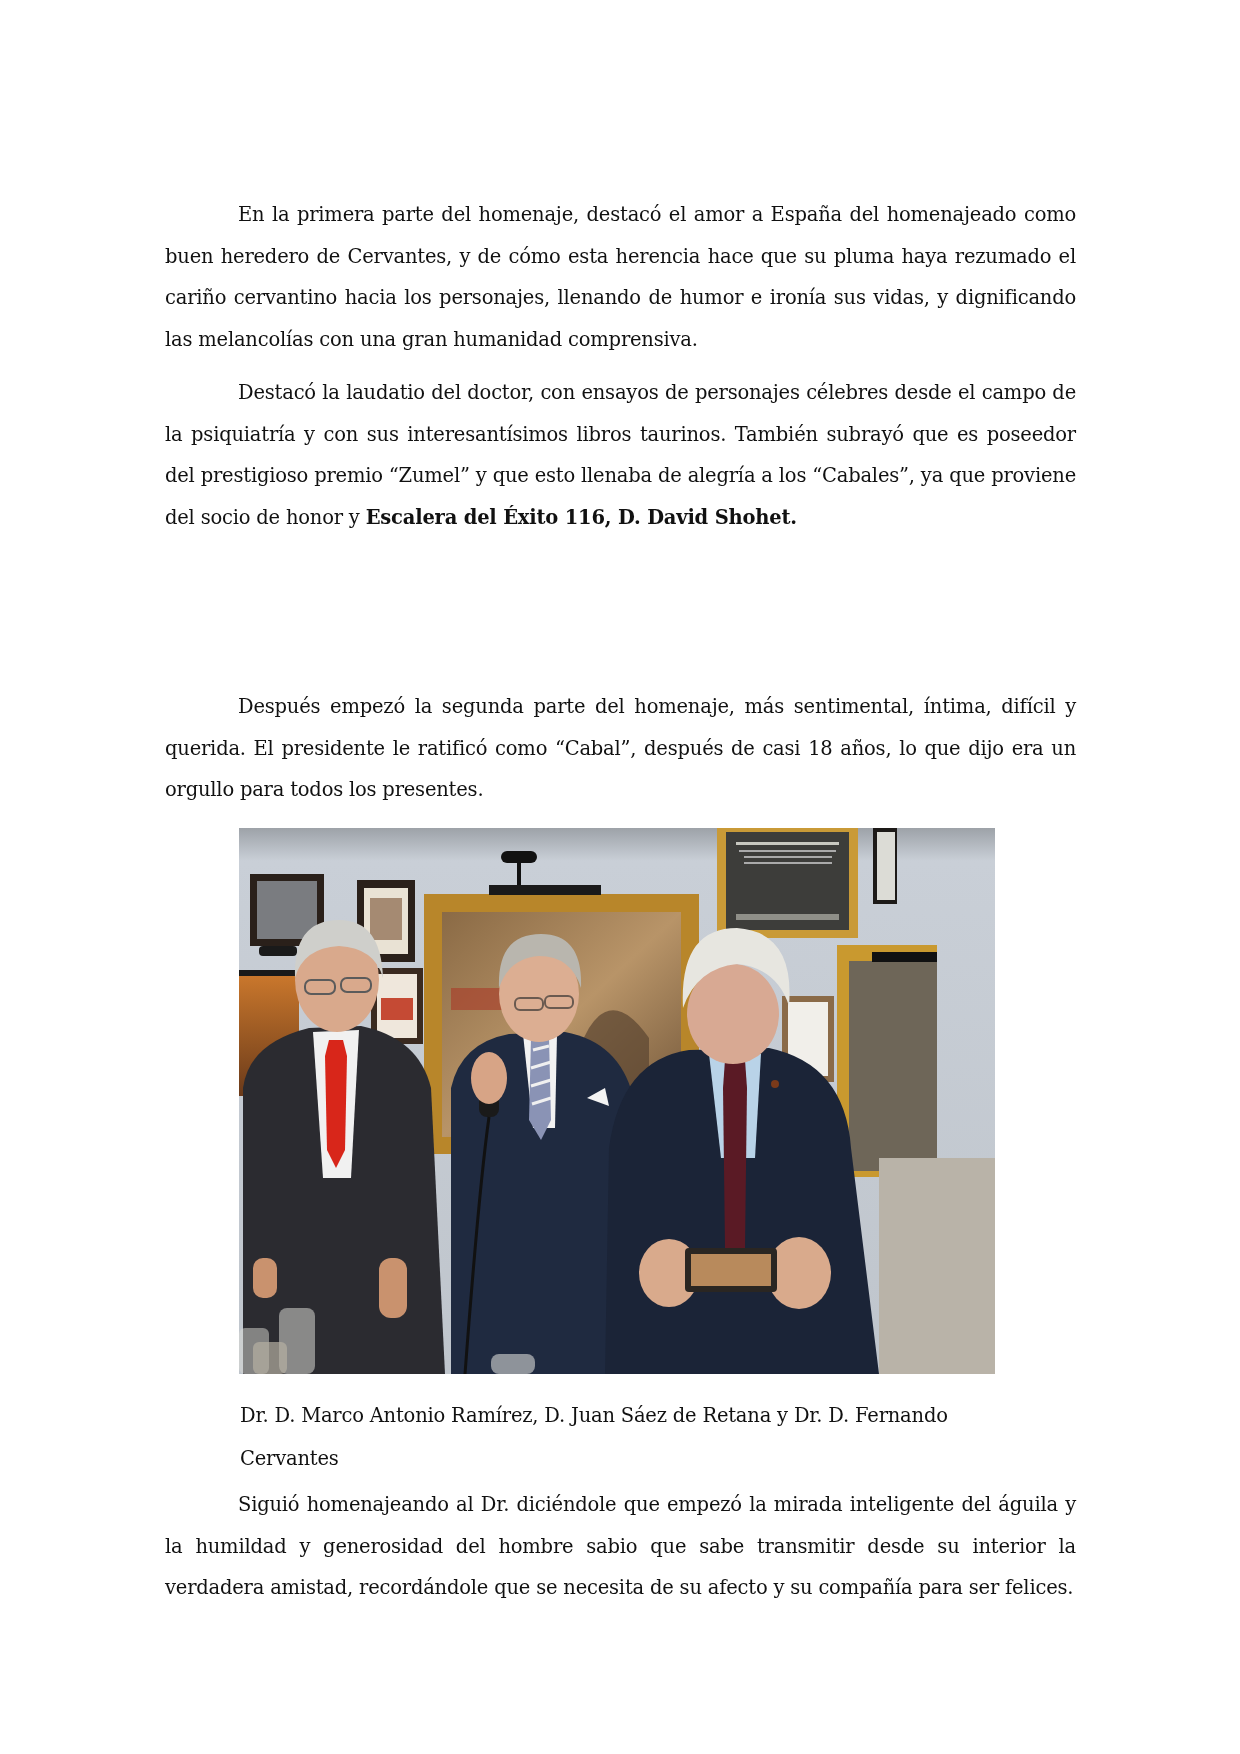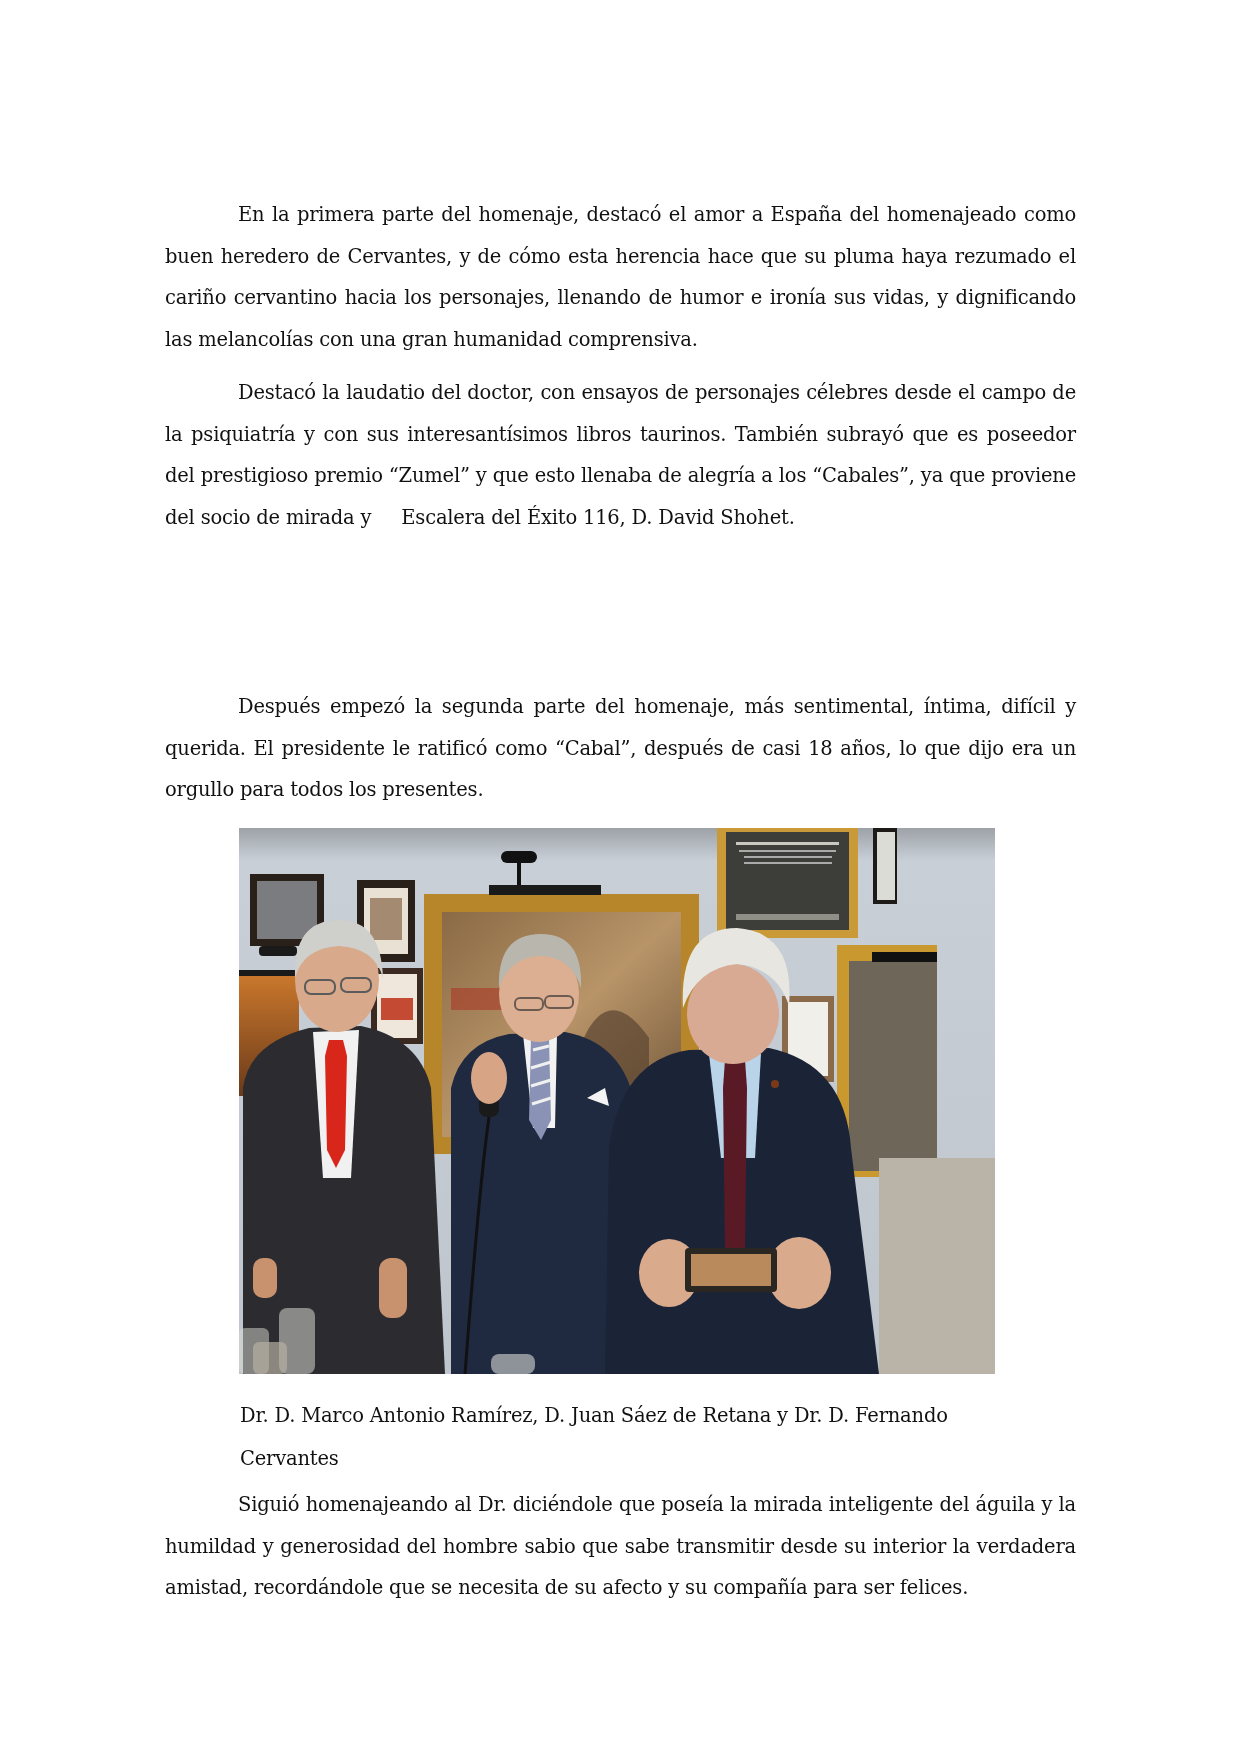--- a/index.html
+++ b/index.html
@@ -6,21 +6,21 @@
   body { width: 1240px; height: 1754px; position: relative; overflow: hidden; }
   .page {
     position: absolute; left: 0; top: 0; width: 1008px; height: 1754px; background: #fff;
     font-family: "DejaVu Serif", "Liberation Serif", serif; color: #111;
   }
   .text-block { position: absolute; left: 165px; width: 911px; }
   .para {
     margin: 0; font-size: 19.5px; line-height: 41.6px; text-align: justify;
     text-indent: 73px; letter-spacing: -0.2px;
   }
-  .para b { font-weight: normal; margin-left: 24px; }
+  .para b { font-weight: bold; }
   #p1 { top: 194px; }
   #p2 { top: 372px; }
   #p3 { top: 592px; }
   #p4 { top: 686px; }
   #p5 { top: 1484px; }
   .photo {
     position: absolute; left: 239px; top: 828px; width: 756px; height: 546px; overflow: hidden;
     background: #c9ced4;
   }
   .photo svg { display: block; }
@@ -32,21 +32,21 @@
 </head>
 <body>
 
 <div class="page">
 
   <div class="text-block" id="p1">
     <p class="para">En la primera parte del homenaje, destacó el amor a España del homenajeado como buen heredero de Cervantes, y de cómo esta herencia hace que su pluma haya rezumado el cariño cervantino hacia los personajes, llenando de humor e ironía  sus vidas,  y dignificando las melancolías con una gran humanidad comprensiva.</p>
   </div>
 
   <div class="text-block" id="p2">
-    <p class="para"><span>Destacó la laudatio del doctor, con ensayos de personajes célebres desde el campo de la psiquiatría y con sus interesantísimos libros taurinos. También subrayó que es poseedor del prestigioso premio “Zumel” y que esto llenaba de alegría a los “Cabales”, ya que proviene del socio de mirada y </span><b>Escalera del Éxito 116,  D. David Shohet.</b></p>
+    <p class="para"><span>Destacó la laudatio del doctor, con ensayos de personajes célebres desde el campo de la psiquiatría y con sus interesantísimos libros taurinos. También subrayó que es poseedor del prestigioso premio “Zumel” y que esto llenaba de alegría a los “Cabales”, ya que proviene del socio de honor y </span><b>Escalera del Éxito 116,  D. David Shohet.</b></p>
   </div>
 
 
   <div class="text-block" id="p4">
     <p class="para">Después empezó la segunda parte del homenaje, más sentimental, íntima, difícil y querida. El presidente le ratificó como “Cabal”, después de casi 18 años, lo que dijo era un orgullo para todos los presentes.</p>
   </div>
 
   <div class="photo">
     <svg width="756" height="546" viewBox="0 0 756 546" xmlns="http://www.w3.org/2000/svg">
       <defs>
@@ -159,16 +159,16 @@
       </g>
     </svg>
   </div>
 
   <div class="caption">
     <div>Dr. D. Marco Antonio Ramírez, D. Juan Sáez de Retana y Dr. D. Fernando</div>
     <div>Cervantes</div>
   </div>
 
   <div class="text-block" id="p5">
-    <p class="para">Siguió homenajeando al Dr. diciéndole que poseía la mirada inteligente del águila y la humildad y generosidad del hombre sabio que sabe transmitir desde su interior la verdadera amistad, recordándole que se necesita de su afecto y su compañía para ser felices.</p>
+    <p class="para">Siguió homenajeando al Dr. diciéndole que empezó la mirada inteligente del águila y la humildad y generosidad del hombre sabio que sabe transmitir desde su interior la verdadera amistad, recordándole que se necesita de su afecto y su compañía para ser felices.</p>
   </div>
 
 </div>
 
 </body></html>

